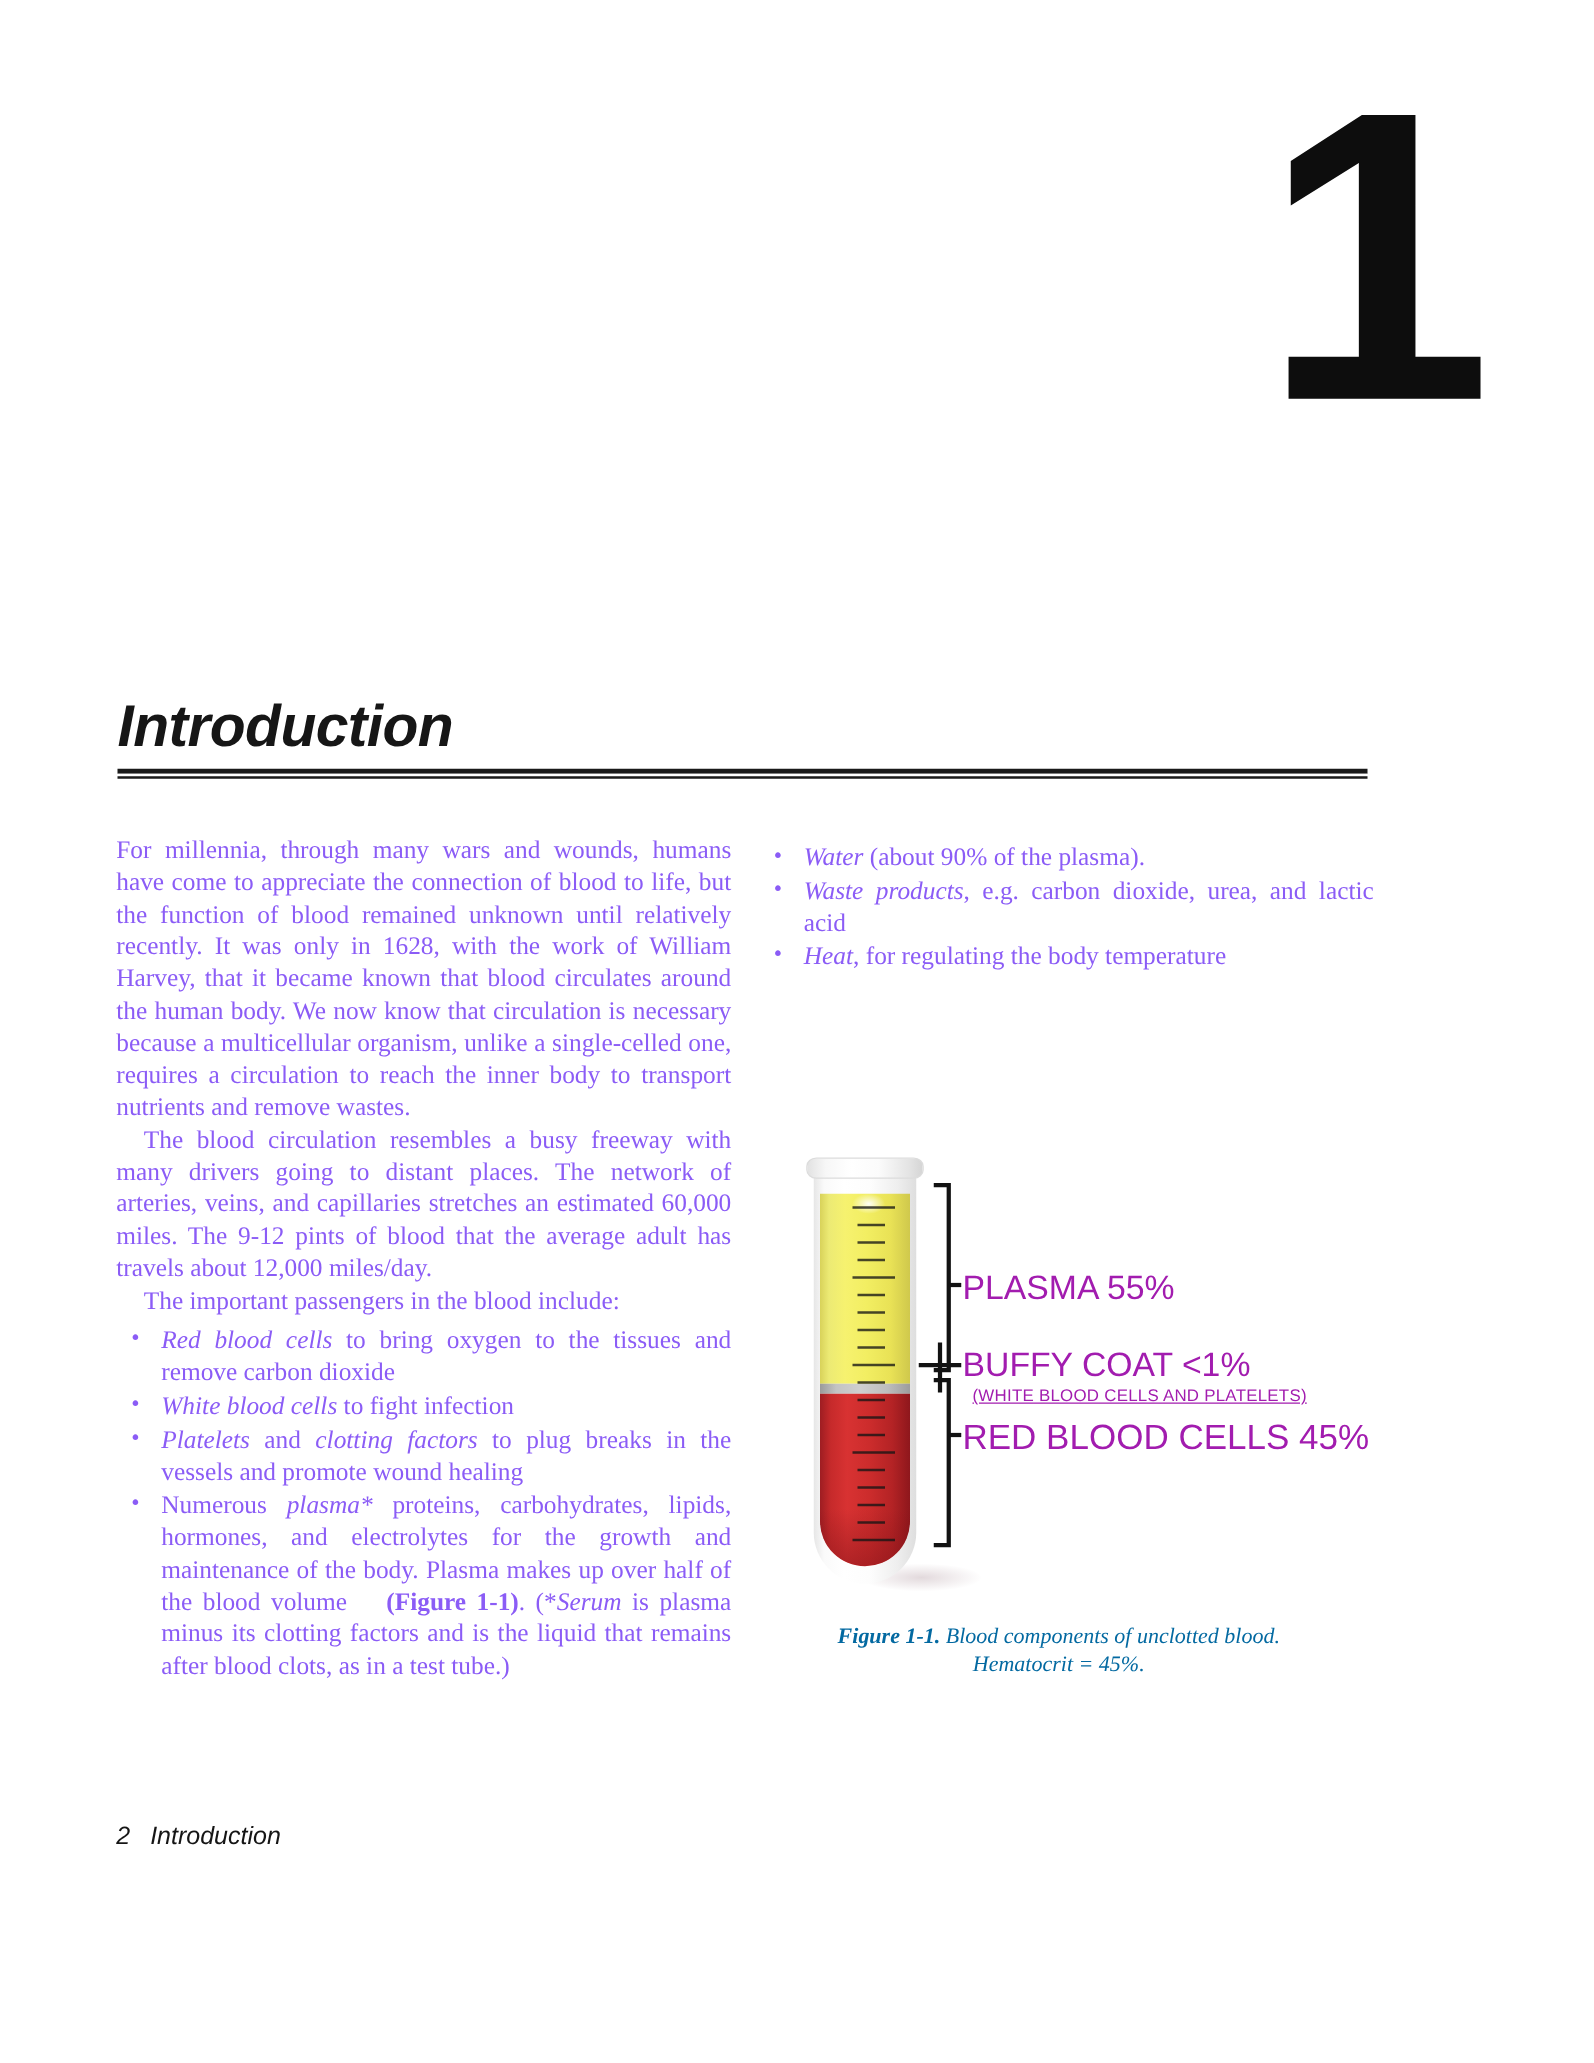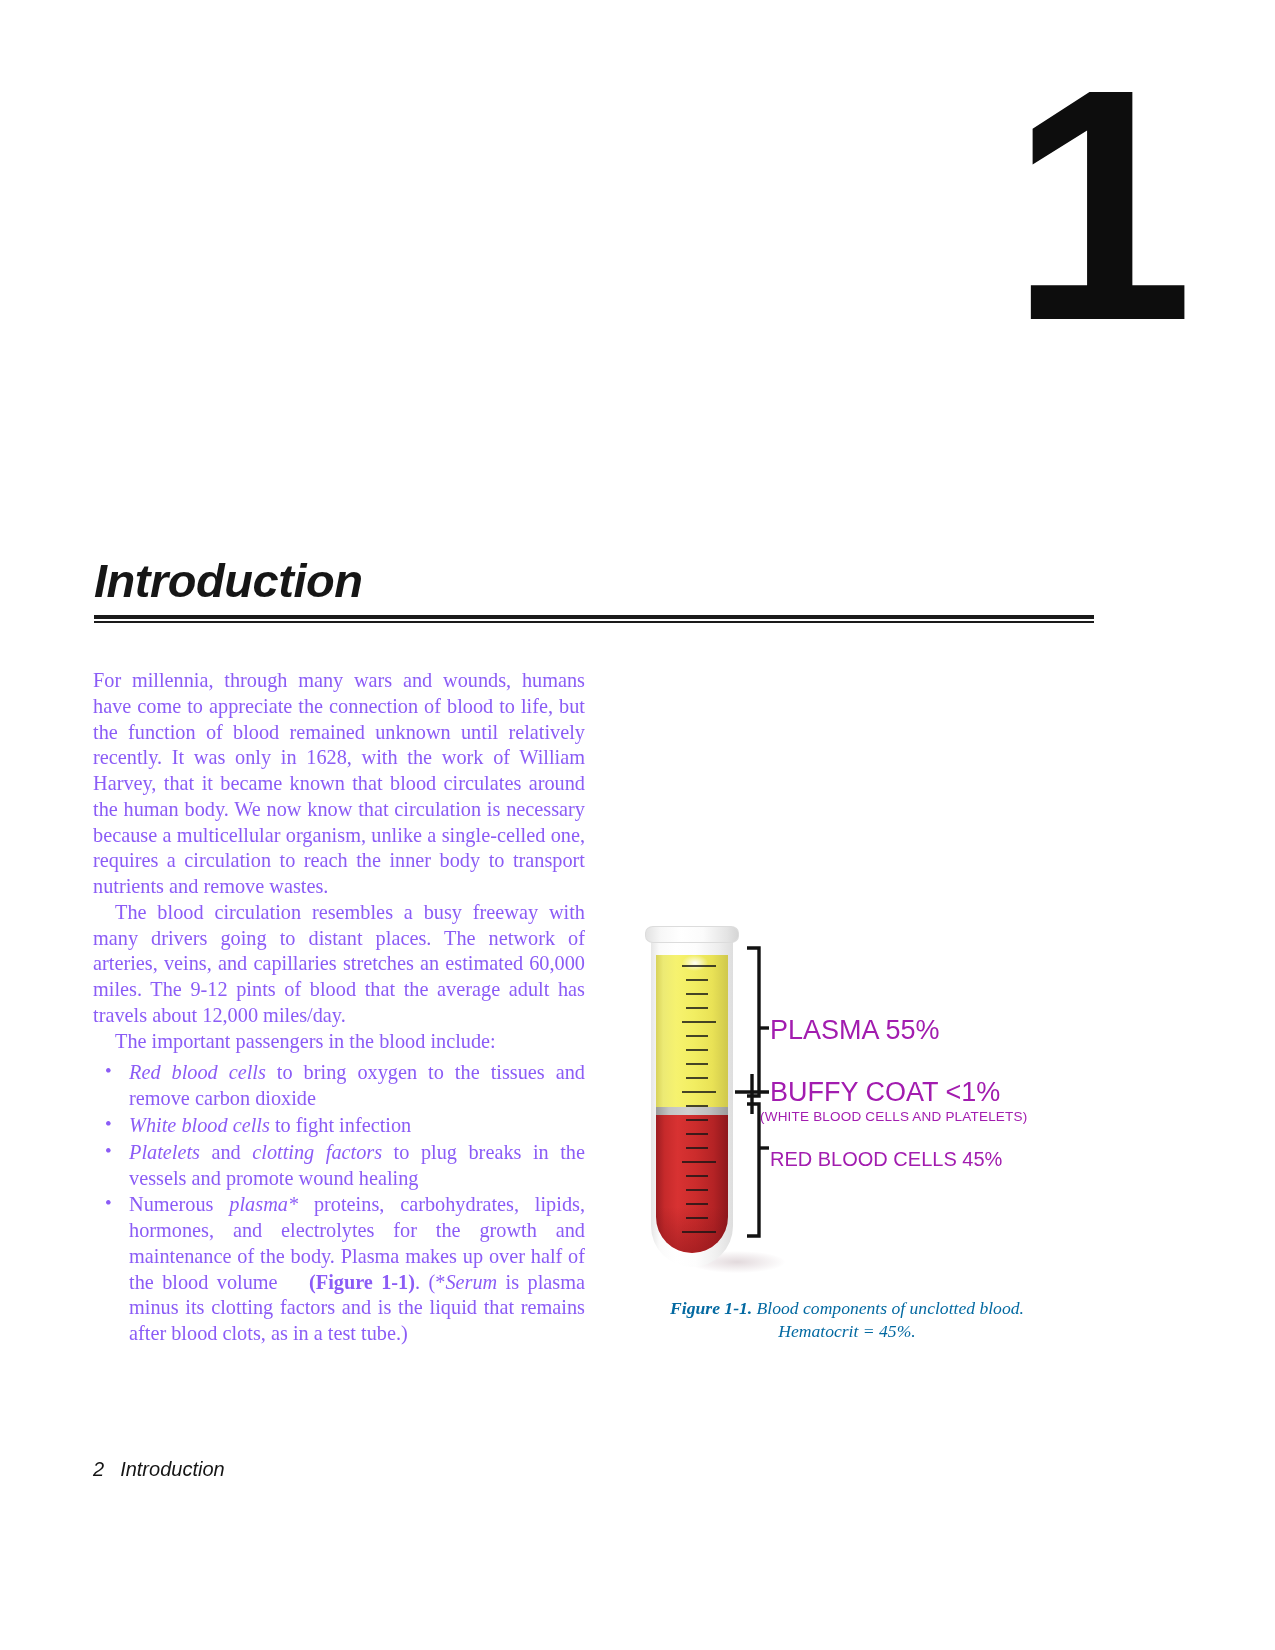--- a/index.html
+++ b/index.html
@@ -213,22 +213,22 @@
 
   
   .fig-label {
     position: absolute;
     font-family: "Liberation Sans", sans-serif;
     color: #a21caf;
     white-space: nowrap;
   }
   .label-plasma { left: 163px; top: 97px; font-size: 27px; }
   .label-buffy  { left: 163px; top: 159px; font-size: 27px; }
-  .label-buffy-sub { left: 153px; top: 191px; font-size: 13.5px; letter-spacing: 0.2px; }
-  .label-rbc    { left: 163px; top: 216px; font-size: 20px; margin-top: 14px; }
+  .label-buffy-sub { left: 171px; top: 191px; font-size: 13.5px; letter-spacing: 0.2px; text-decoration: underline; }
+  .label-rbc    { left: 163px; top: 216px; font-size: 28px; }
 
   .fig-caption {
     position: absolute;
     left: 607px;
     top: 1297px;
     width: 480px;
     font-size: 17.6px;
     line-height: 1.3;
     font-style: italic;
     text-align: center;
@@ -280,20 +280,31 @@
       <li>
         <i>Platelets</i><span> and </span><i>clotting factors</i><span> to plug breaks in the vessels and promote wound healing</span>
       </li>
       <li>
         <span>Numerous </span><i>plasma*</i><span> proteins, carbohydrates, lipids, hormones, and electrolytes for the growth and maintenance of the body. Plasma makes up over half of the blood volume </span><b>(Figure 1-1)</b><span>. (*</span><i>Serum</i><span> is plasma minus its clotting factors and is the liquid that remains after blood clots, as in a test tube.)</span>
       </li>
     </ul>
   </div>
 
   <div class="col col-right">
+    <ul class="blist">
+      <li>
+        <i>Water</i><span> (about 90% of the plasma).</span>
+      </li>
+      <li>
+        <i>Waste products</i><span>, e.g. carbon dioxide, urea, and lactic acid</span>
+      </li>
+      <li>
+        <i>Heat</i><span>, for regulating the body temperature</span>
+      </li>
+    </ul>
     <div class="gap-sm"></div>
   </div>
 
   <div class="figure">
     <div class="tube-wrap">
 
       <div class="tube">
         <div class="tube-shadow"></div>
         <div class="tube-glass">
           <div class="fluid plasma">

